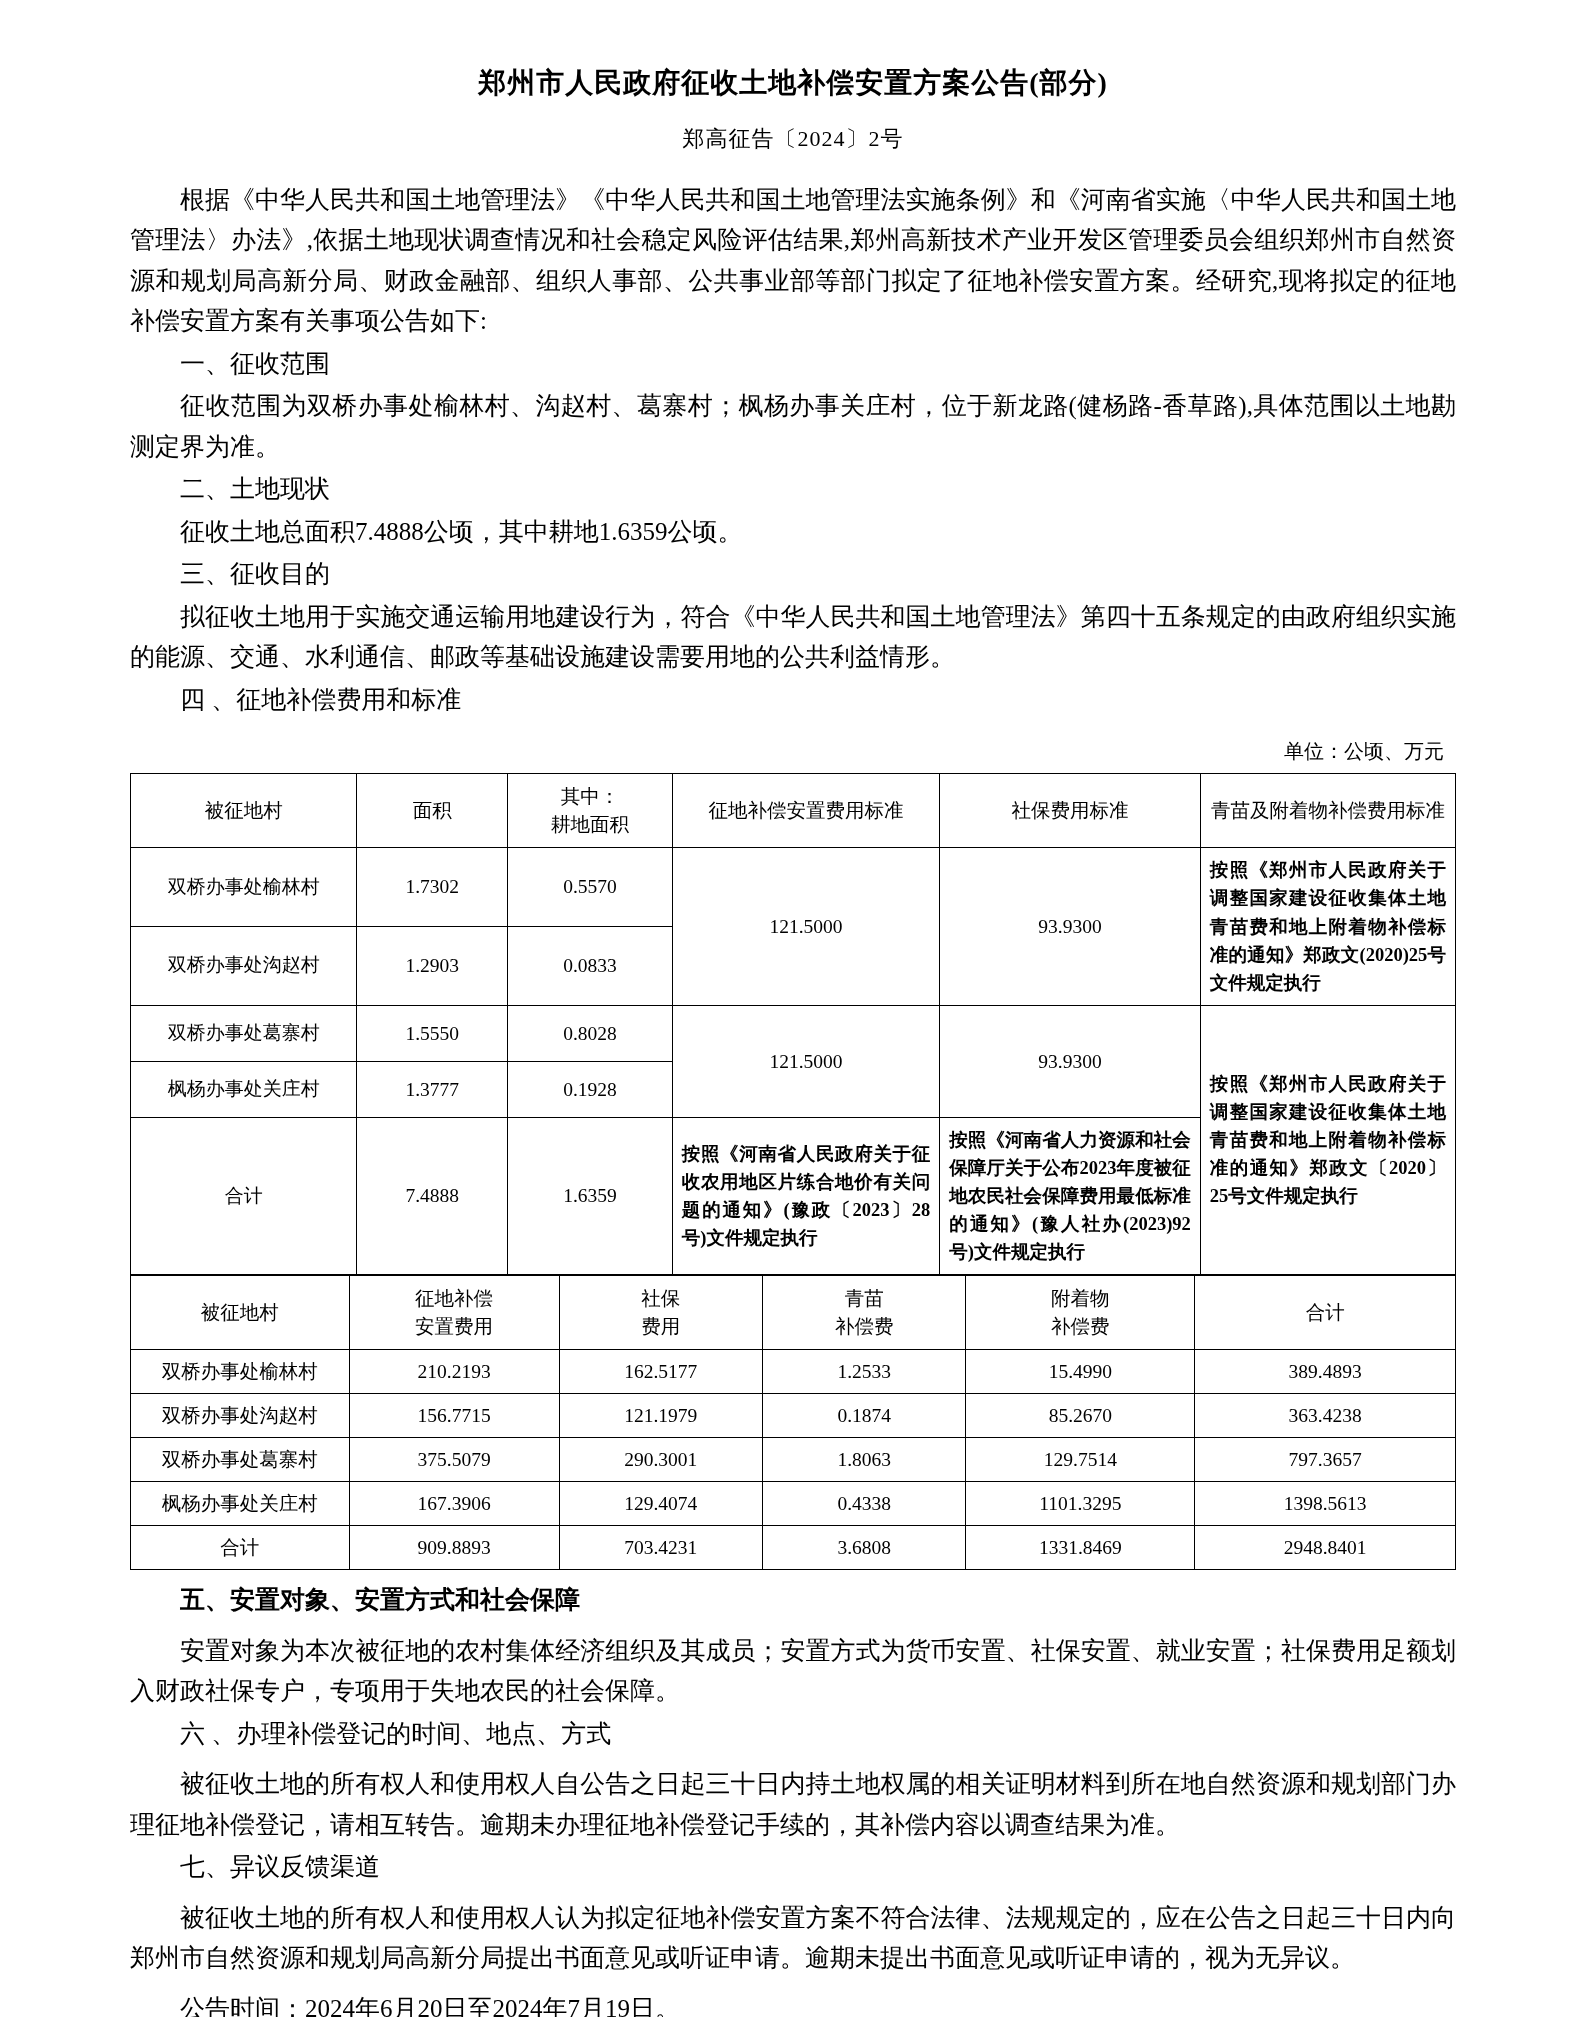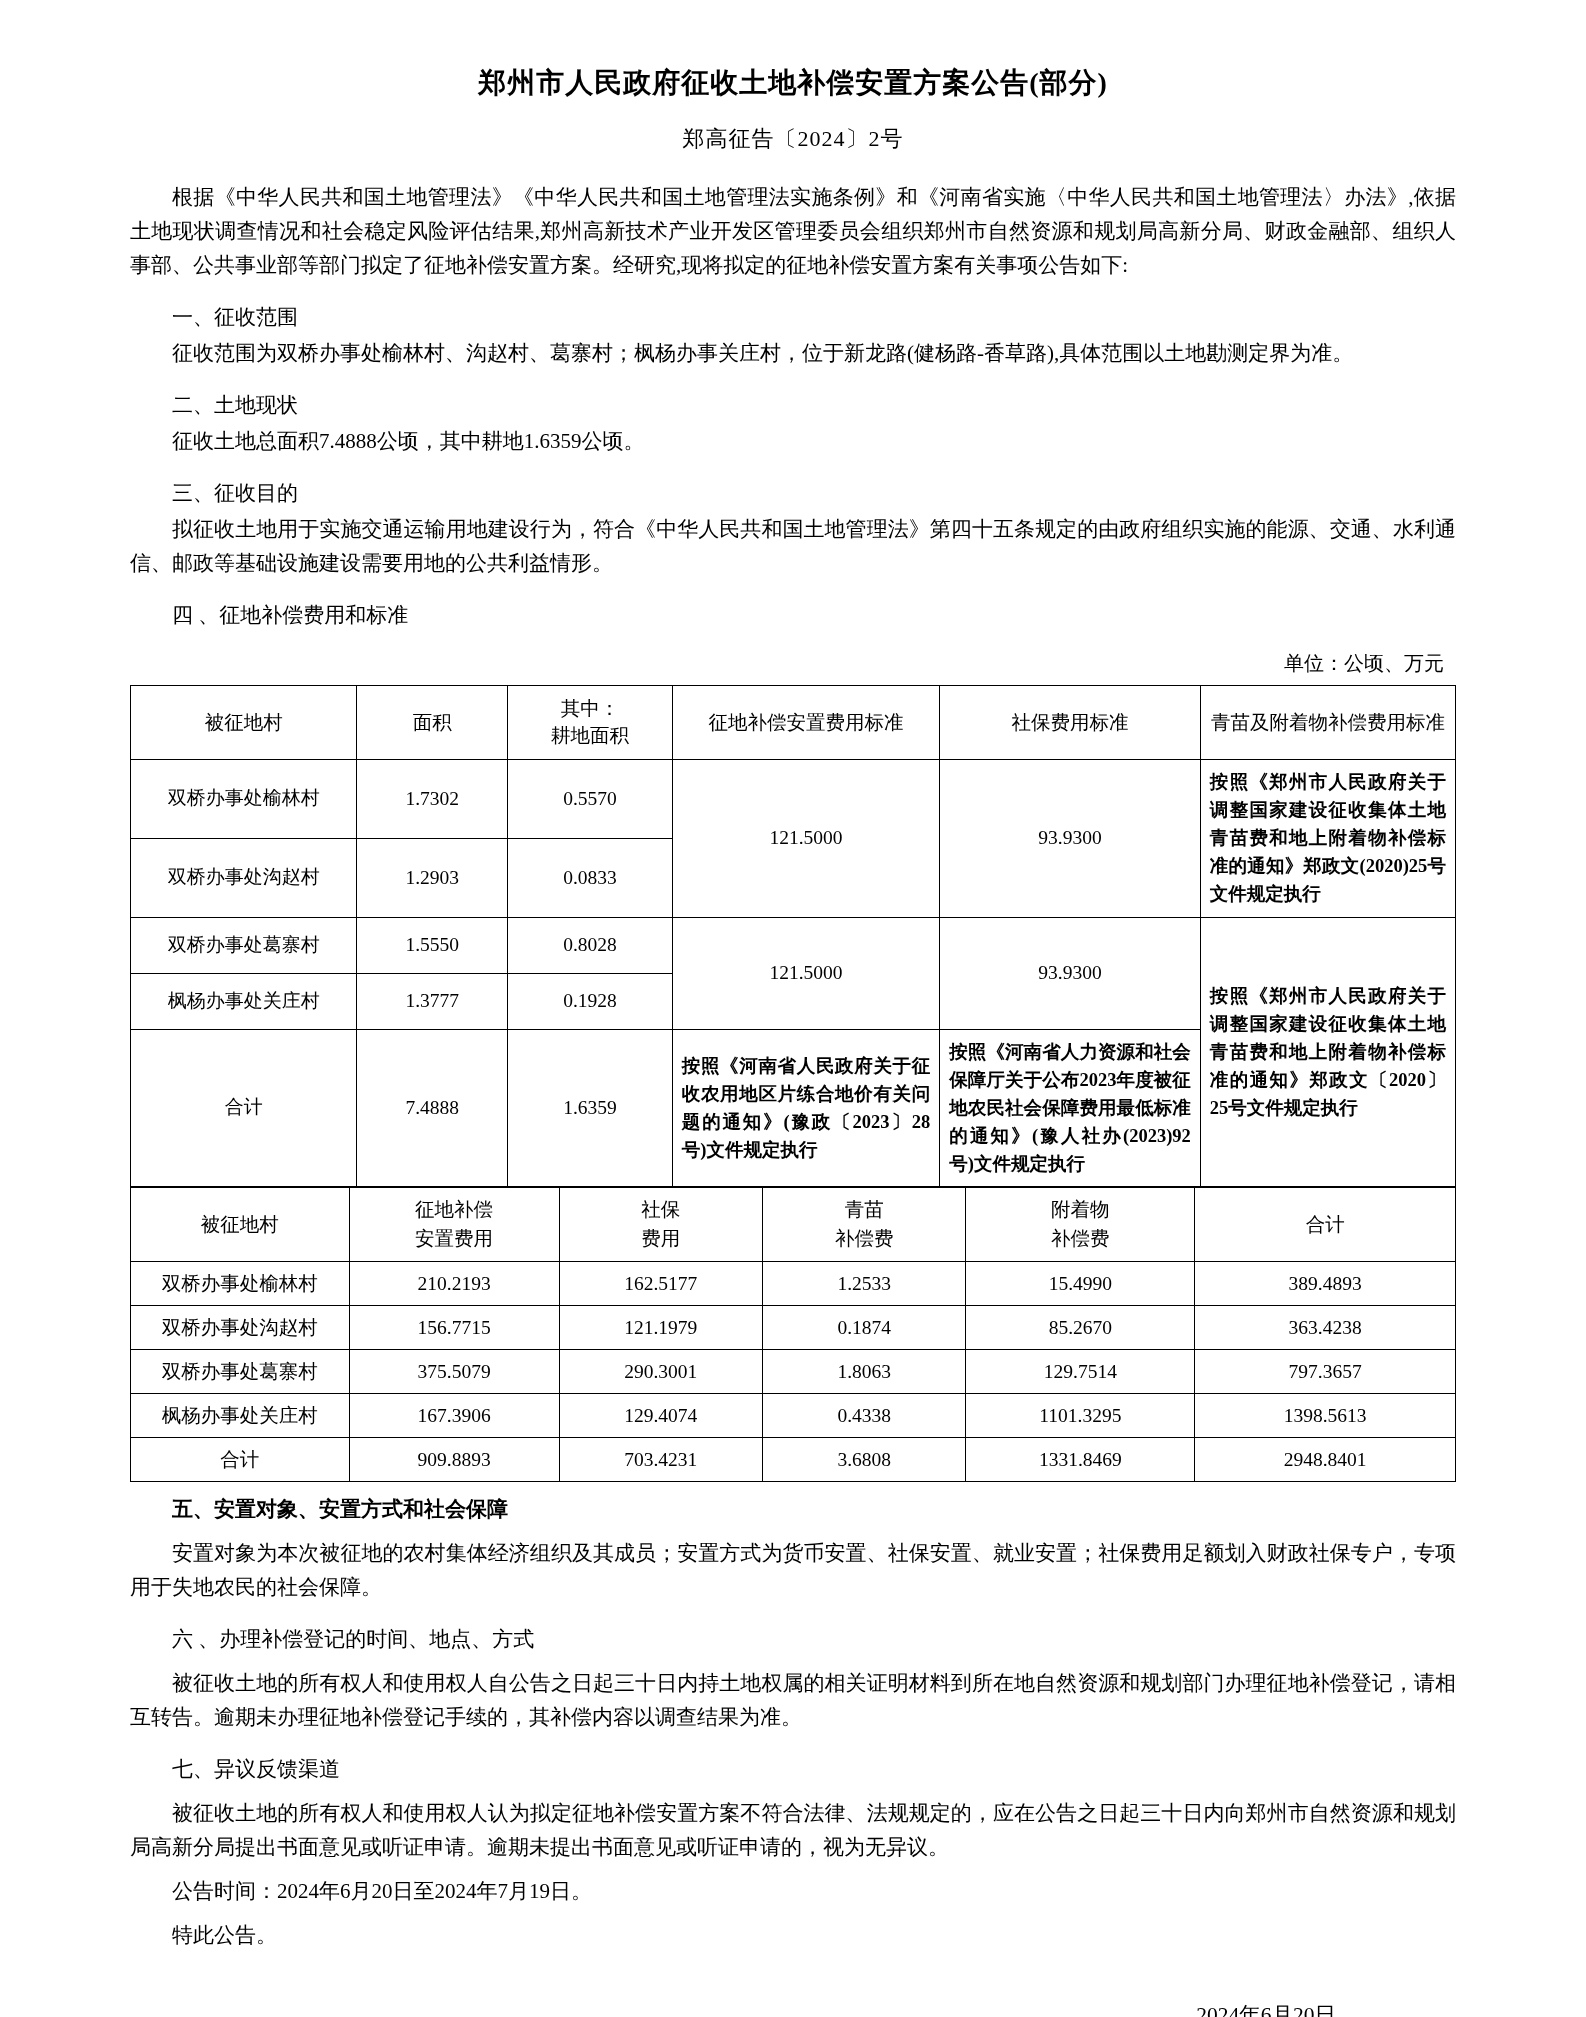--- a/index.html
+++ b/index.html
@@ -24,27 +24,27 @@
     margin: 18px 0 0 0;
     line-height: 1.35;
   }
   .doc-number {
     text-align: center;
     font-size: 22px;
     margin: 22px 0 0 0;
     letter-spacing: 1px;
   }
   .body-text {
-    font-size: 21px;
+    font-size: 25px;
     line-height: 1.62;
     text-align: justify;
     margin: 0;
   }
   .para { text-indent: 2em; margin-top: 2px; }
-  .sect-head { text-indent: 2em; margin-top: 18px; }
+  .sect-head { text-indent: 2em; margin-top: 2px; }
   .sect-head-bold { text-indent: 2em; margin-top: 4px; font-weight: bold; }
   .first-para { margin-top: 26px; text-indent: 2em; }
   .unit-line {
     font-size: 20px;
     text-align: right;
     margin: 18px 0 8px 0;
     padding-right: 12px;
   }
   table {
     border-collapse: collapse;

